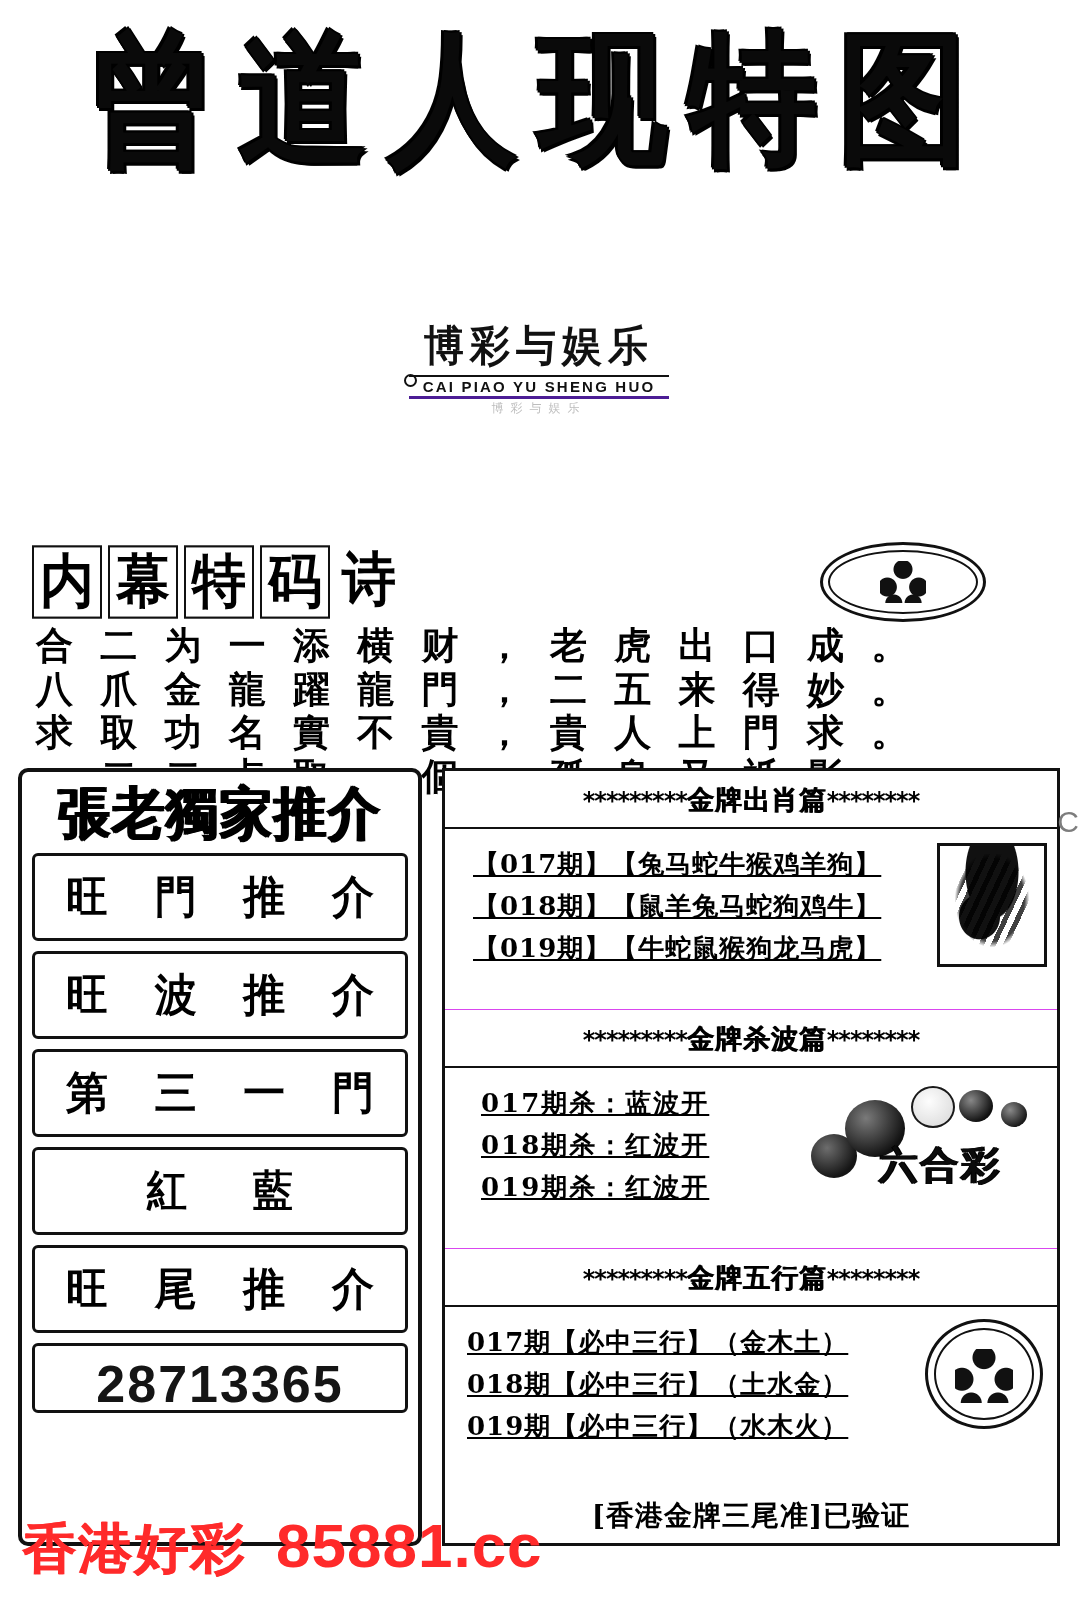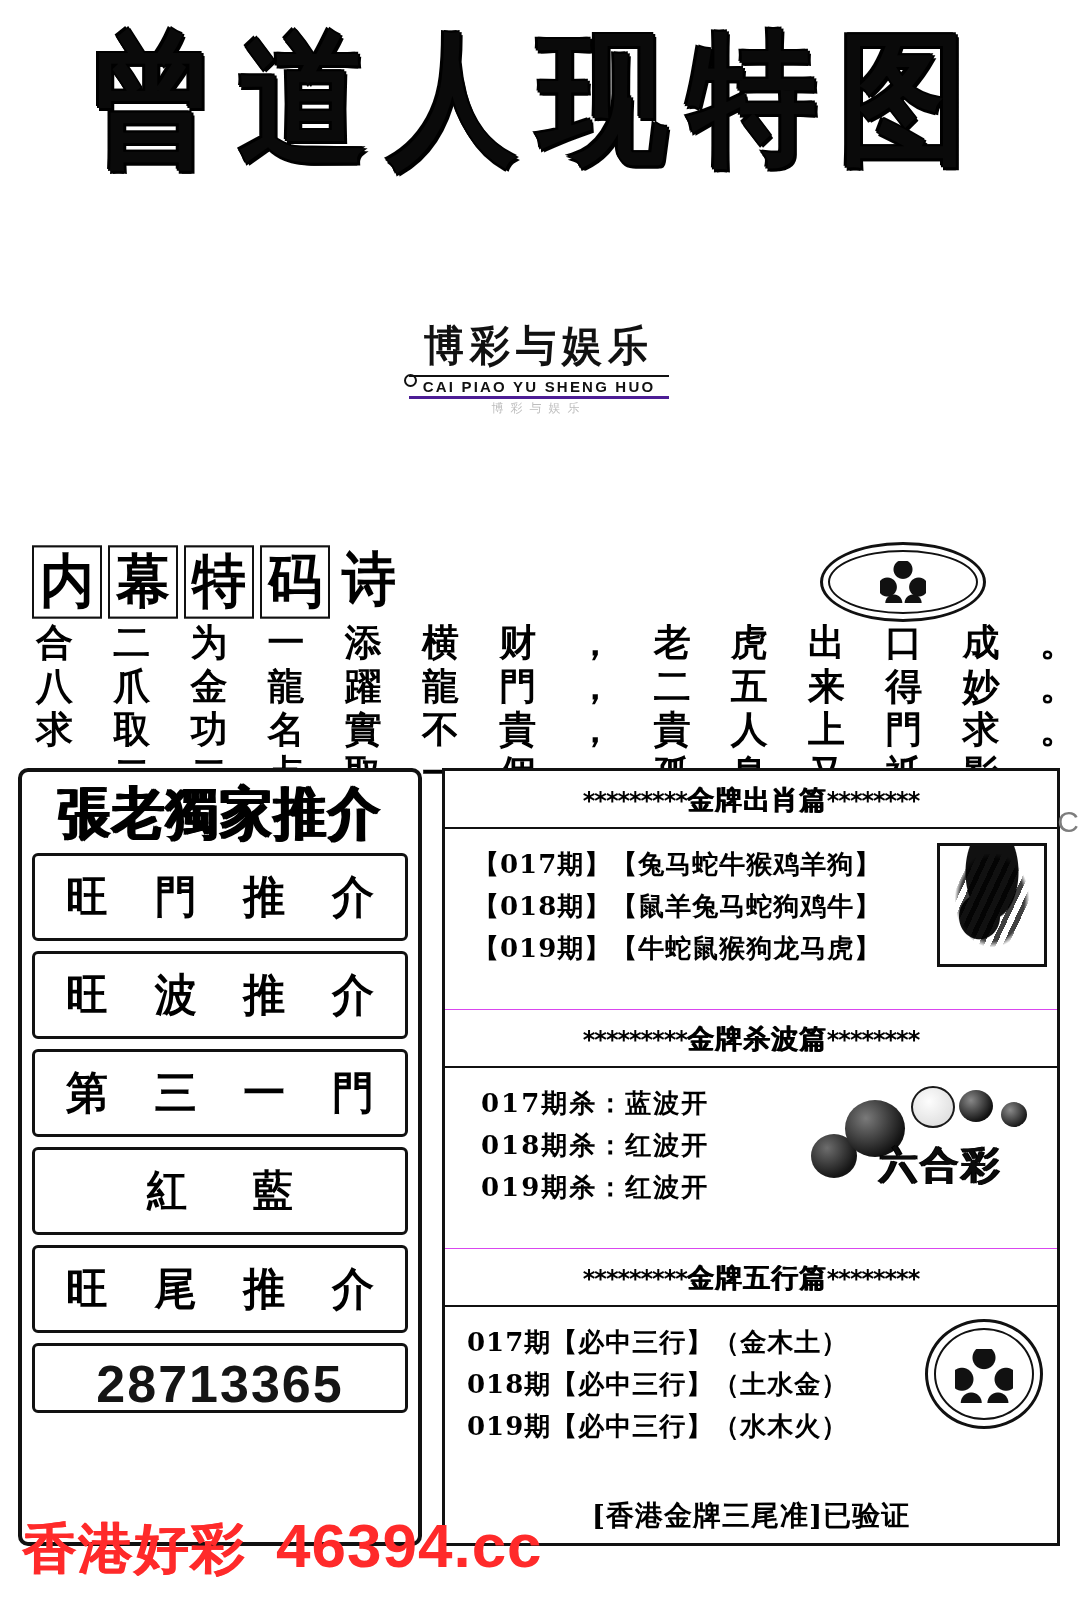--- a/index.html
+++ b/index.html
@@ -112,21 +112,21 @@
   .poem-lines {
     margin-top: 8px;
     margin-left: 14px;
   }
   .poem-line {
     font-size: 37px;
     font-weight: 700;
     letter-spacing: 9px;
     line-height: 1.18;
     white-space: nowrap;
-    font-family: Liberation Mono, monospace;
+    font-family: Liberation Serif, serif;
   }
 
   .seal-top {
     position: absolute;
     right: 72px;
     top: -6px;
     width: 160px;
     height: 74px;
     border-radius: 50%;
     border: 3px solid #111;
@@ -247,20 +247,21 @@
     text-shadow: 1px 0 0 #000;
   }
   .rp-body { padding: 14px 14px 16px 14px; position: relative; min-height: 150px; }
   .rp-line {
     font-size: 26px;
     font-weight: 700;
     letter-spacing: 1px;
     line-height: 1.62;
     white-space: nowrap;
     font-family: "DejaVu Serif", "Liberation Serif", serif;
+    text-decoration: underline;
   }
   .rp-body.zodiac .rp-line { margin-left: 14px; }
   .rp-body.wave .rp-line { margin-left: 22px; letter-spacing: 2px; }
   .rp-body.wuxing .rp-line { margin-left: 8px; }
 
   
   .snake-art {
     position: absolute;
     right: 10px; top: 14px;
     width: 104px; height: 118px;
@@ -477,14 +478,14 @@
           <span class="petals"></span>
         </div>
       </div>
       <div class="rp-footer">[香港金牌三尾准]已验证</div>
     </div>
   </div>
 </div>
 
 <div class="watermark">
   <span class="wm-cn">香港好彩</span>
-  <span class="wm-num">46394.cc</span>
+  <span class="wm-num">85881.cc</span>
 </div>
 
 </body></html>

